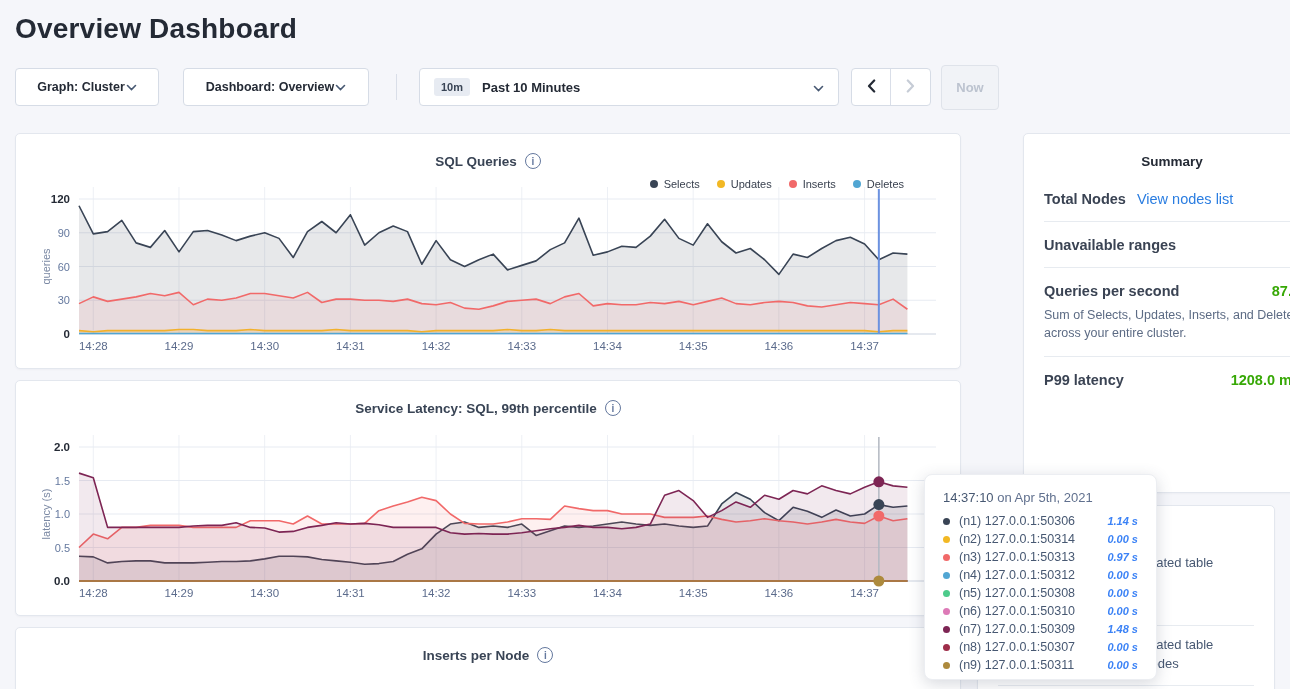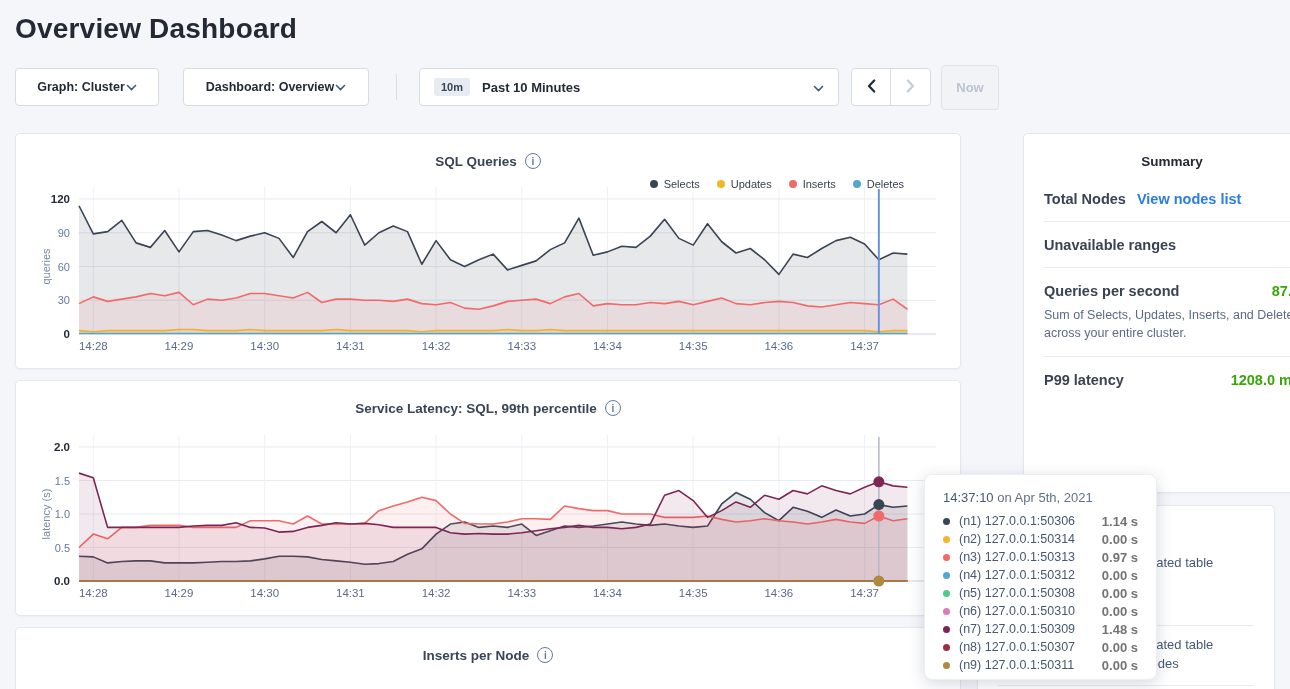--- a/index.html
+++ b/index.html
@@ -39,39 +39,39 @@
   .legend-label { font-size:11px; color:#39414f; }
   .chart-svg { position:absolute; inset:0; }
   svg text { font-family:"Liberation Sans", sans-serif; }
 
   
   #panel-summary { left:1023px; top:133px; width:298px; height:360px; padding:20px 20px 0; }
   .summary-title { text-align:center; font-size:13.5px; font-weight:700; color:#242a35; padding-bottom:14px; }
   .sum-section { padding:15px 0 14px; border-top:1px solid #e7ebf0; }
   .sum-head { display:flex; align-items:baseline; }
   .sum-label { font-size:14.5px; font-weight:700; color:#3a4353; }
-  .sum-link { font-size:14.5px; font-weight:700; color:#2a7de1; margin-left:11px; cursor:pointer; text-decoration:none; }
+  .sum-link { font-size:14.5px; font-weight:400; color:#2a7de1; margin-left:11px; cursor:pointer; text-decoration:none; }
   .sum-value { margin-left:auto; font-size:14.5px; font-weight:700; color:#37a806; }
   .sum-desc { margin-top:7px; font-size:12.5px; color:#5c6b84; line-height:1.45; }
 
   
   #panel-events { left:977px; top:505px; width:298px; height:235px; padding:15px 20px 0; overflow:hidden; }
   .events-title { text-align:center; font-size:13.5px; font-weight:700; color:#242a35; padding-bottom:8px; }
   .event-item { padding:9px 0 12px; font-size:13px; color:#475872; line-height:19px; border-bottom:1px solid #e7ebf0; }
   .event-item.tall { min-height:82px; }
 
   
   .tooltip { position:absolute; left:924px; top:474px; width:233px; height:206px; background:#fff; border:1px solid #ecoef2; border:1px solid #eceef2; border-radius:8px; box-shadow:0 4px 16px rgba(55,65,90,.20); padding:15px 18px 10px; z-index:40; }
   .tt-header { font-size:13px; color:#475872; }
   .tt-date { color:#60708e; }
   .tt-rows { margin-top:7px; }
   .tt-row { display:flex; align-items:center; height:18px; }
   .tt-dot { width:7px; height:7px; border-radius:50%; margin-right:9px; flex:none; }
   .tt-label { font-size:12.5px; color:#475872; white-space:nowrap; }
-  .tt-value { margin-left:auto; font-size:13px; font-weight:700; color:#737373; white-space:nowrap; }
+  .tt-value { margin-left:auto; font-size:11px; font-weight:700; color:#3b82f6; white-space:nowrap;font-style:italic; }
 </style>
 </head>
 <body>
 
 <div class="page">
 
   <h1 class="page-title">Overview Dashboard</h1>
 
   <div class="controls">
     <button class="btn dd dd-graph">

